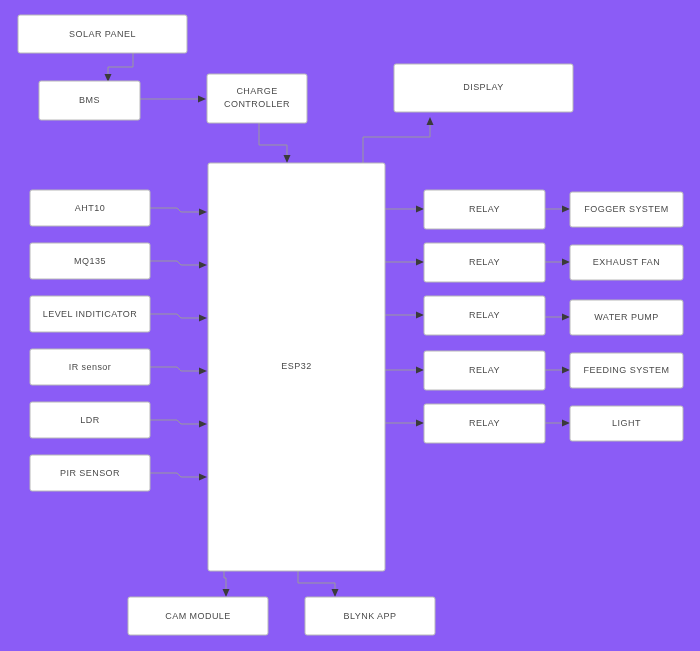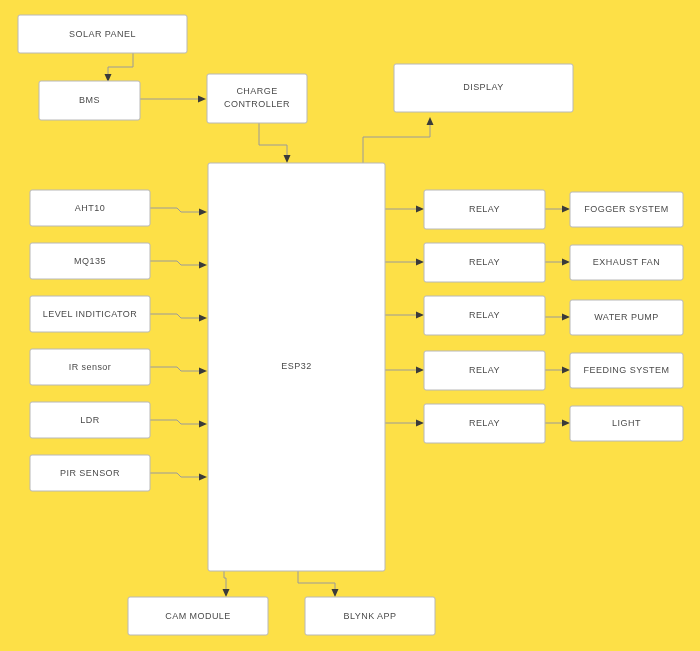--- a/index.html
+++ b/index.html
@@ -11,21 +11,21 @@
   body {
     width: 700px;
     height: 651px;
     font-family: "Liberation Sans", sans-serif;
     overflow: hidden;
   }
   #diagram-root {
     position: relative;
     width: 700px;
     height: 651px;
-    background: #fde047;
+    background: #8b5cf6;
   }
   svg#diagram-svg {
     display: block;
     width: 700px;
     height: 651px;
   }
   .node-rect {
     fill: #ffffff;
     stroke: #b8b8b8;
     stroke-width: 1;

